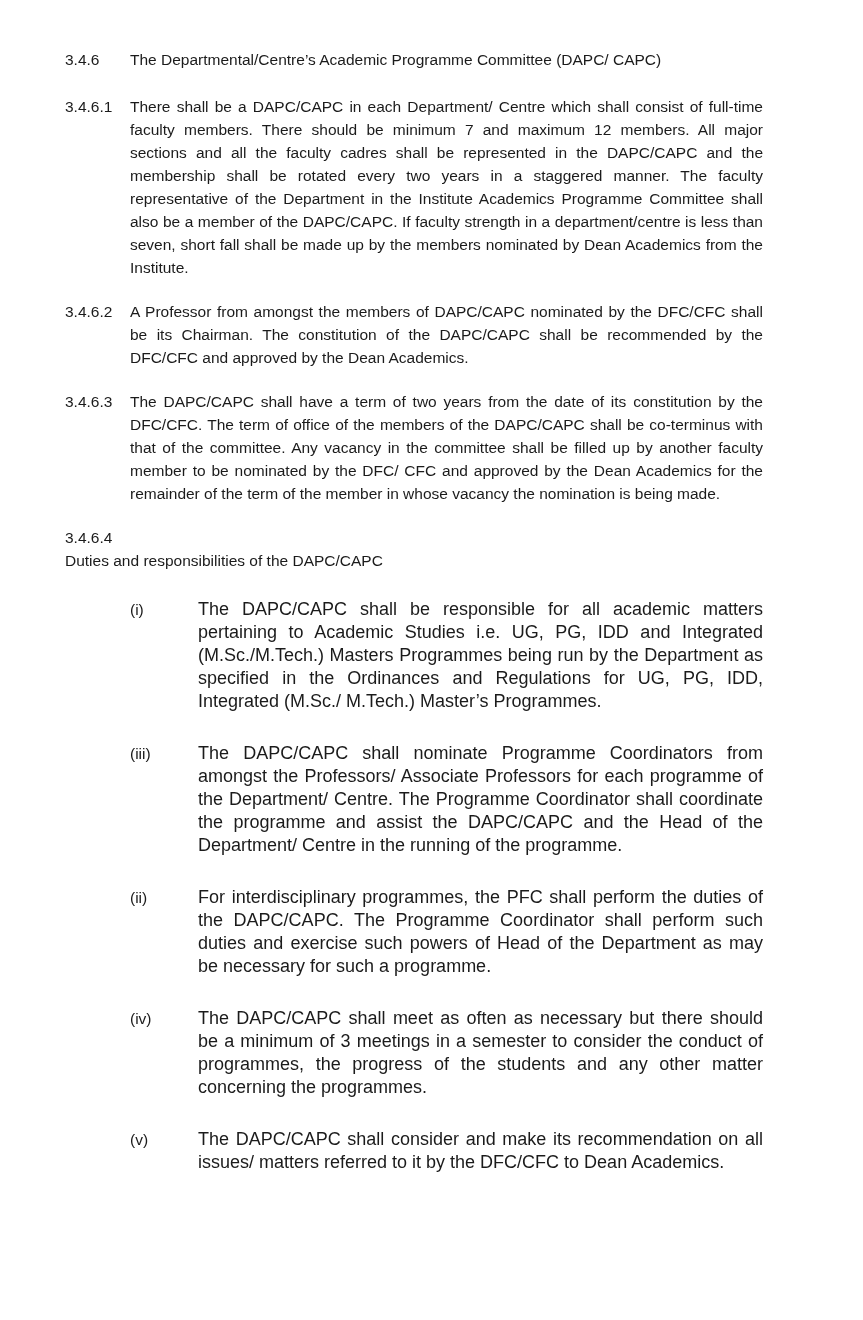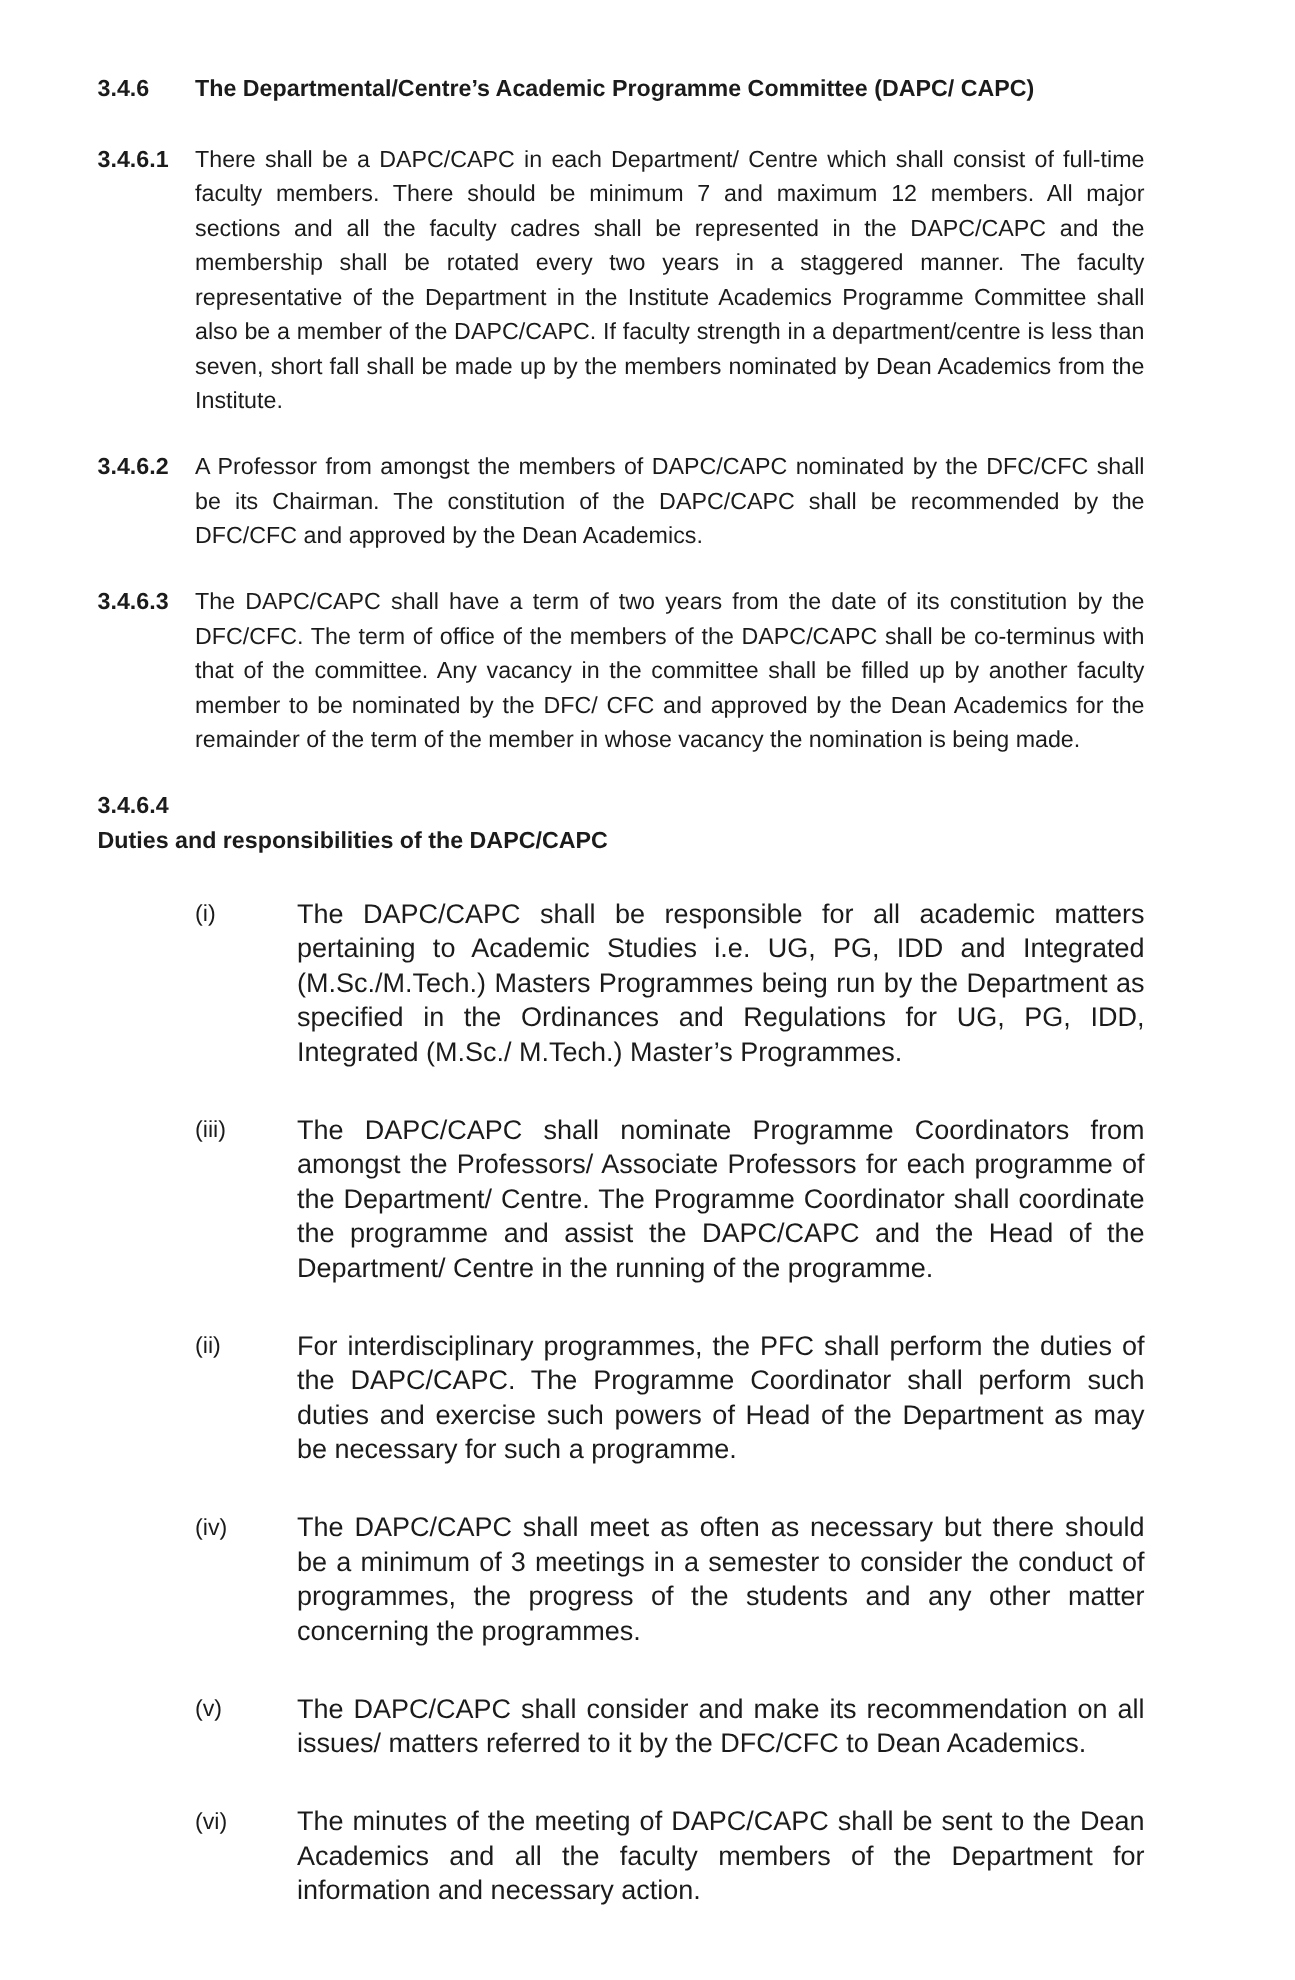--- a/index.html
+++ b/index.html
@@ -20,32 +20,32 @@
     height: 1320px;
     padding: 48px 100px 40px 65px;
   }
   .section {
     display: flex;
     margin-bottom: 21px;
   }
   .sec-num {
     width: 65px;
     flex-shrink: 0;
-    font-weight: bold;
+    font-weight: normal;
     font-size: 15.5px;
     line-height: 23px;
   }
   .sec-body {
     flex: 1;
     font-size: 15.5px;
     line-height: 23px;
     text-align: justify;
   }
   .sec-body.bold {
-    font-weight: bold;
+    font-weight: normal;
     text-align: left;
   }
   .section.heading {
     margin-bottom: 24px;
   }
   .duties {
     margin-left: 65px;
     margin-top: 26px;
   }
   .duty {
@@ -118,20 +118,16 @@
     <div class="duty">
       <span class="duty-marker">(iv)</span>
       <div class="duty-text">The DAPC/CAPC shall meet as often as necessary but there should be a minimum of 3 meetings in a semester to consider the conduct of programmes, the progress of the students and any other matter concerning the programmes.</div>
     </div>
 
     <div class="duty">
       <span class="duty-marker">(v)</span>
       <div class="duty-text">The DAPC/CAPC shall consider and make its recommendation on all issues/ matters referred to it by the DFC/CFC to Dean Academics.</div>
     </div>
 
-    <div class="duty">
-      <span class="duty-marker">(vi)</span>
-      <div class="duty-text">The minutes of the meeting of DAPC/CAPC shall be sent to the Dean Academics and all the faculty members of the Department for information and necessary action.</div>
-    </div>
 
   </div>
 
 </div>
 
 </body></html>

